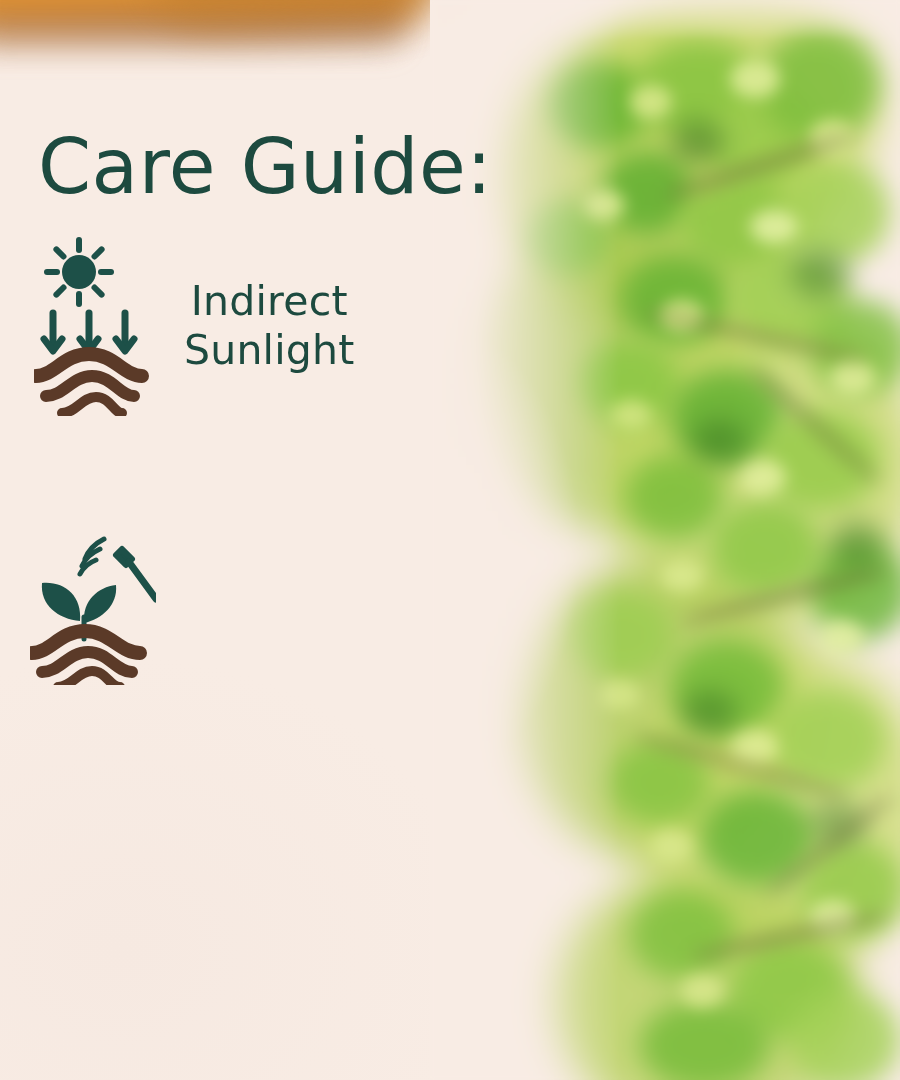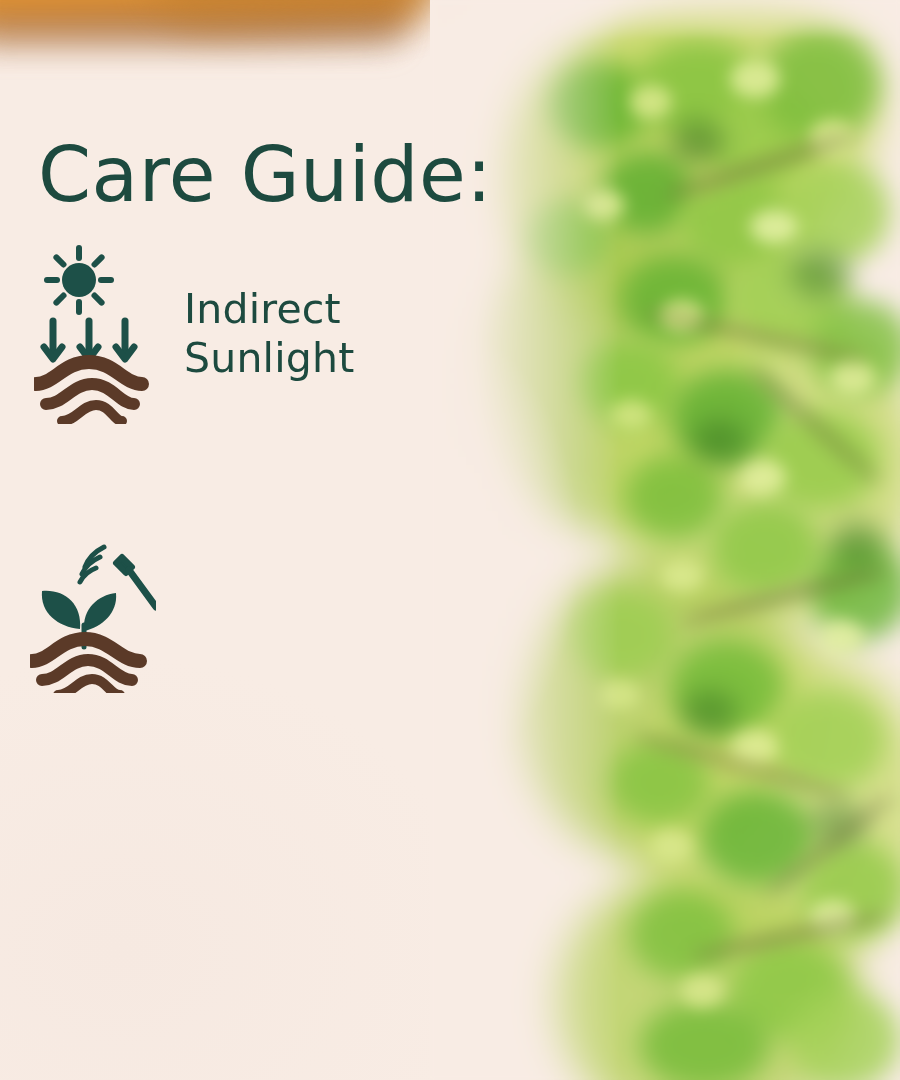--- a/index.html
+++ b/index.html
@@ -89,21 +89,21 @@
   .stem {
     position: absolute;
     border-radius: 40%;
     filter: blur(9px);
   }
 
   
   .content {
     position: absolute;
     left: 0;
-    top: 8px;
+    top: 0;
     width: 560px;
     height: 860px;
   }
 
   .title {
     position: absolute;
     left: 38px;
     top: 78px;
     font-size: 76px;
     line-height: 1;
@@ -111,20 +111,21 @@
     letter-spacing: 0.5px;
     color: #1d4a3f;
     font-family: "DejaVu Sans", sans-serif;
     white-space: nowrap;
   }
 
   .care-row {
     position: absolute;
     display: flex;
     align-items: center;
+    text-align: center;
   }
   .care-row.row-1 { left: 34px; top: 236px; }
   .care-row.row-2 { left: 30px; top: 525px; }
 
   .icon-wrap {
     width: 122px;
     height: 180px;
     position: relative;
     flex: none;
   }

